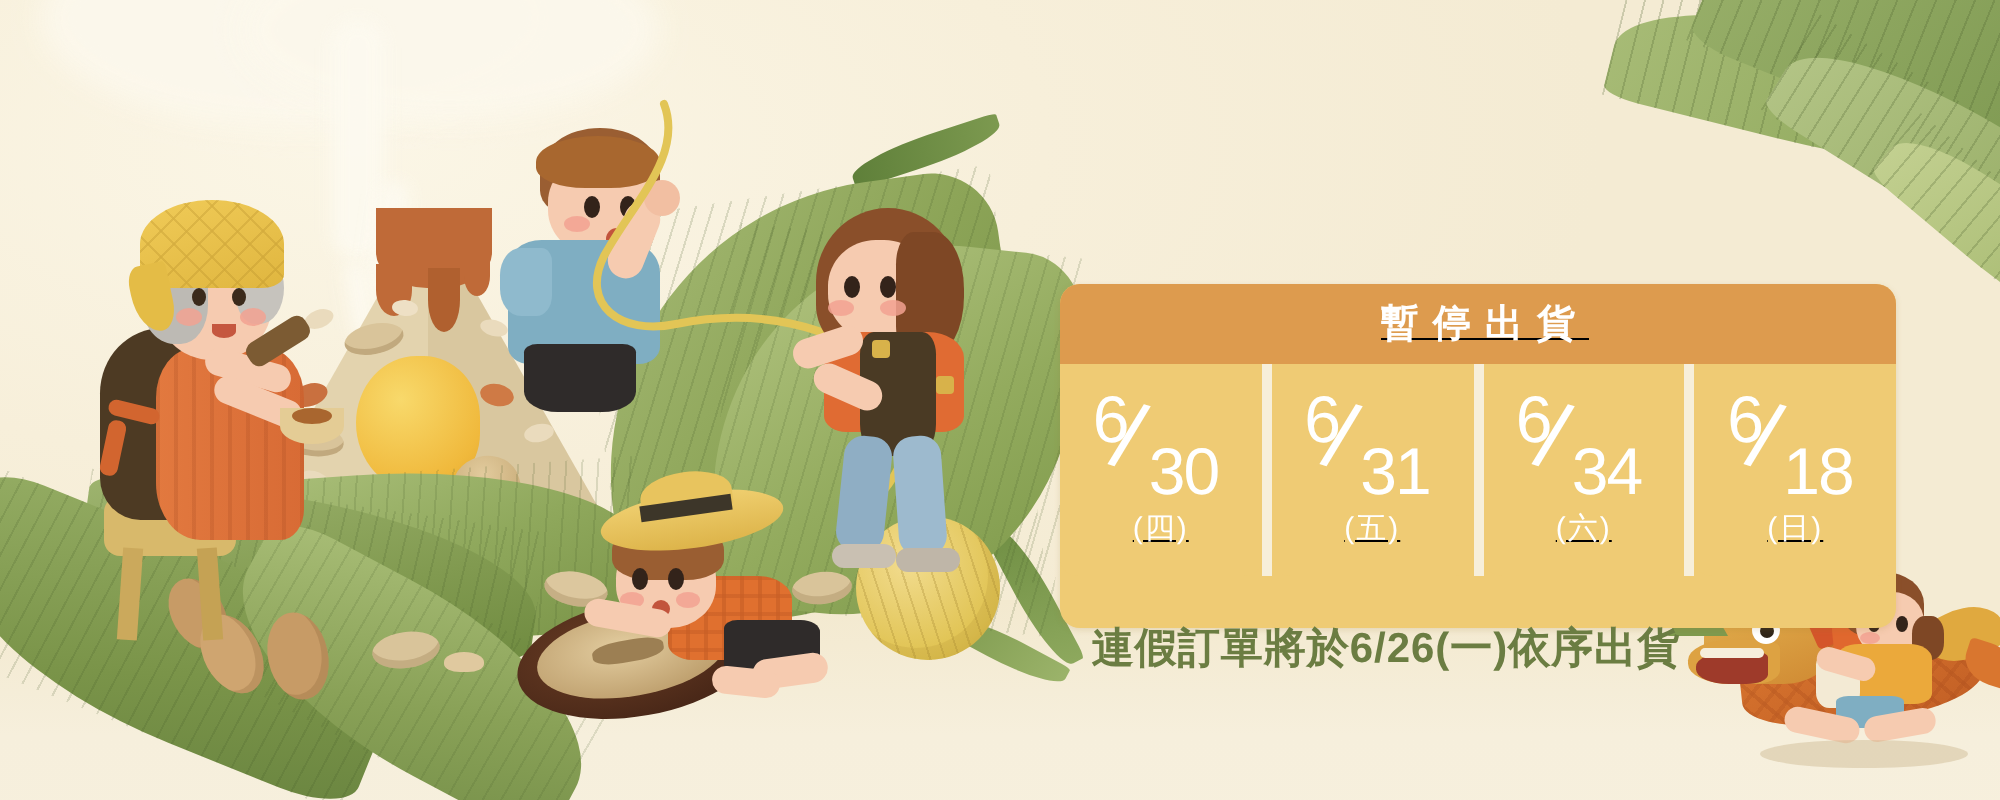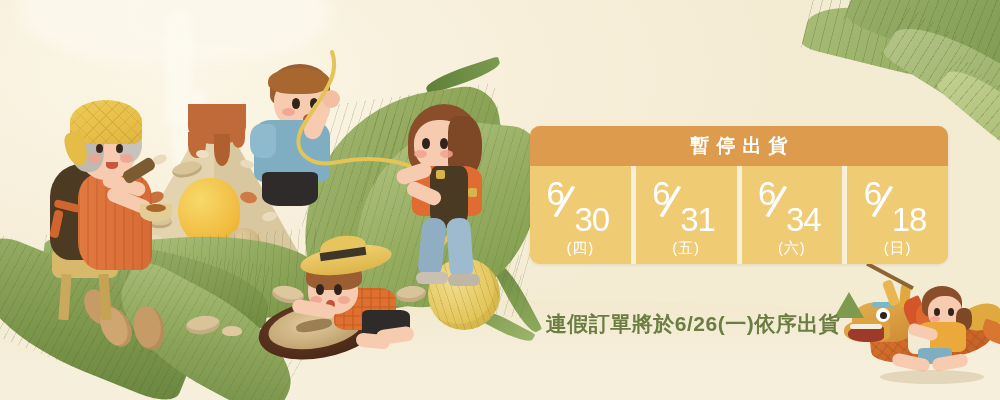--- a/index.html
+++ b/index.html
@@ -35,24 +35,25 @@
 
   
   .tri{position:absolute;width:0;height:0;}
 
   
   .sk{background:#F6CBB0;}
   .sk2{background:#F2BFA2;}
 
   
   #panel{
-    position:absolute;left:530px;top:126px;width:418px;height:138px;
+    position:absolute;left:530px;top:142px;width:418px;height:172px;
     border-radius:10px;overflow:hidden;
     background:#EFCB74;
     box-shadow:0 1px 3px rgba(160,120,50,.18);
+    text-decoration:underline;
   }
   #panel-head{
     height:40px;background:#DD9B4E;display:flex;align-items:center;justify-content:center;
   }
   #panel-head span{
     color:#FFFFFF;font-size:19px;letter-spacing:7px;text-indent:7px;font-weight:700;
   }
   #cards{display:flex;height:106px;}
   .card{
     flex:1;background:#EFCB74;border-radius:0 0 9px 9px;

